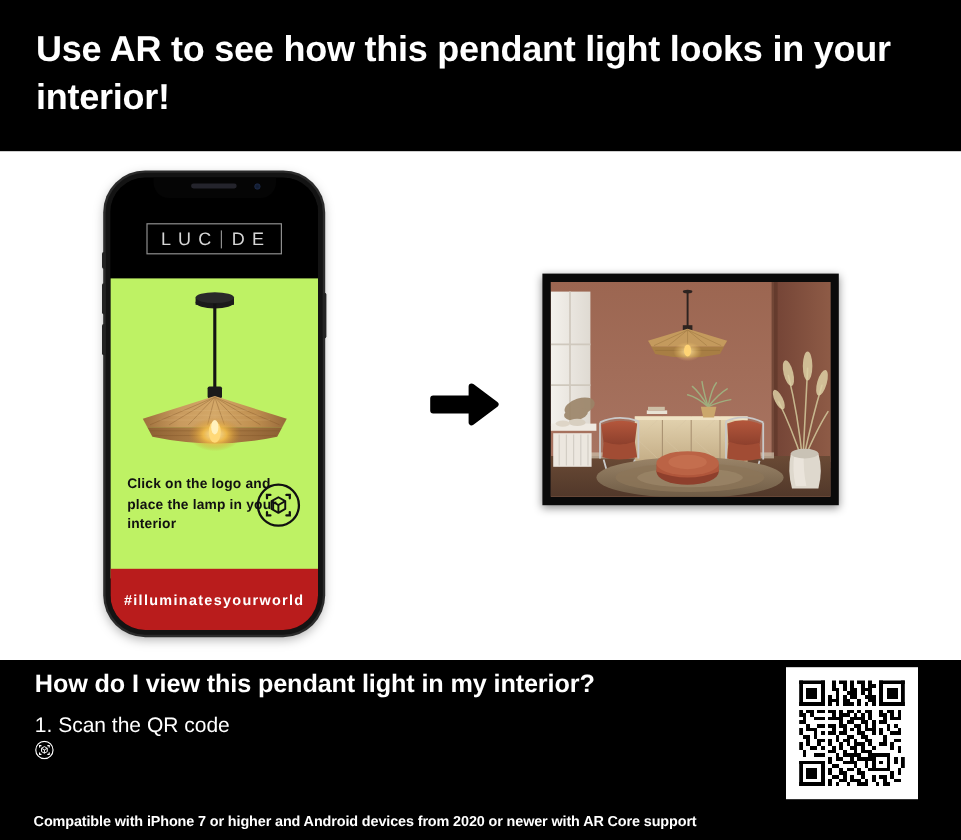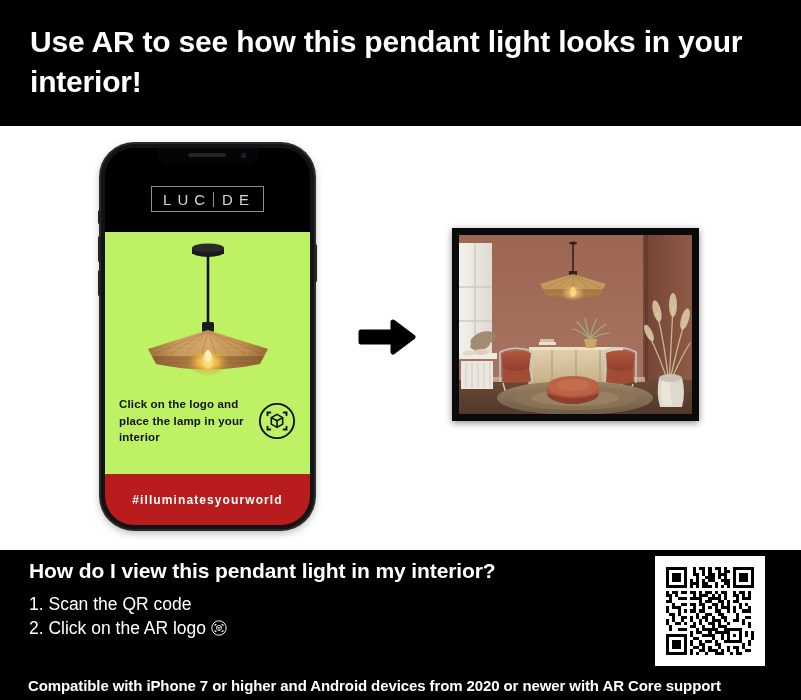--- a/index.html
+++ b/index.html
@@ -23,25 +23,24 @@
   }
 
   
   .middle {
     position:absolute; left:0; top:126px; width:801px; height:424px;
     background:#fff;
   }
 
   
   .phone {
-    position:absolute; left:88px; top:18px; width:213px; height:385px;
+    position:absolute; left:88px; top:18px; width:181px; height:385px;
     background:#131313;
     border-radius:33px;
     box-shadow:0 0 0 2px #2b2b2b, 0 3px 10px rgba(0,0,0,.35);
-    margin-left:13px;
   }
   .phone-inner {
     position:absolute; left:4px; top:4px; right:4px; bottom:4px;
     background:#050505; border-radius:29px; overflow:hidden;
   }
   .notch {
     position:absolute; left:50%; top:0; transform:translateX(-50%);
     width:102px; height:17px; background:#050505;
     border-radius:0 0 13px 13px; z-index:6;
   }
@@ -127,21 +126,21 @@
     color:#fff; font-size:21px; font-weight:bold; letter-spacing:-0.1px;
   }
   .steps { position:absolute; left:28px; top:43px; }
   .step {
     color:#fff; font-size:17.5px; font-weight:normal; line-height:1.35;
     display:flex; align-items:center; gap:5px; white-space:nowrap;
   }
   .ar-inline { display:inline-block; width:16px; height:16px; vertical-align:-3px; }
   .footnote {
     position:absolute; left:28px; top:677px;
-    color:#fff; font-size:15px; font-weight:bold; letter-spacing:-0.1px;
+    color:#fff; font-size:12px; font-weight:bold; letter-spacing:-0.1px;
   }
   .qr-card {
     position:absolute; left:655px; top:556px;
     width:110px; height:110px; background:#fff;
     display:flex; align-items:center; justify-content:center;
   }
   .qr { width:88px; height:88px; display:block; }
 </style>
 </head>
 <body>
@@ -426,21 +425,20 @@
 </div>
 
 <div class="bottom">
   <div class="how-title">How do I view this pendant light in my interior?</div>
 
   <div class="steps">
     <div class="step">
       <span>1. Scan the QR code</span>
     </div>
     <div class="step">
-      <span>2. Click on the AR logo</span>
       <svg class="ar-inline" viewBox="0 0 40 40">
         <circle cx="20" cy="20" r="18" fill="none" stroke="#fff" stroke-width="2.4"></circle>
         <g stroke="#fff" stroke-width="2.4" fill="none" stroke-linecap="round">
           <path d="M10 14 V11 H13"></path>
             <path d="M27 11 H30 V14"></path>
           <path d="M30 26 V29 H27"></path>
             <path d="M13 29 H10 V26"></path>
         </g>
         <g fill="none" stroke="#fff" stroke-width="2" stroke-linejoin="round">
           <path d="M20 13 L26 16.4 V23.3 L20 26.7 L14 23.3 V16.4 Z"></path>

